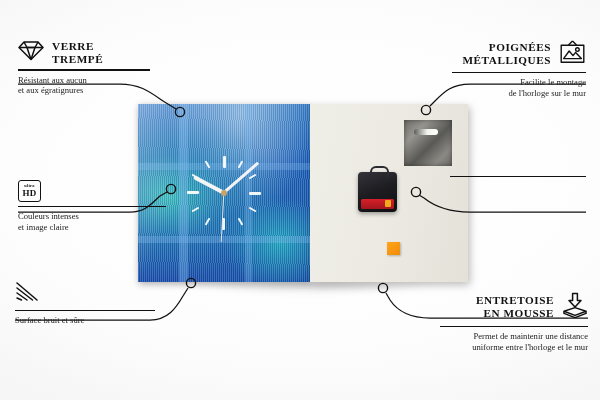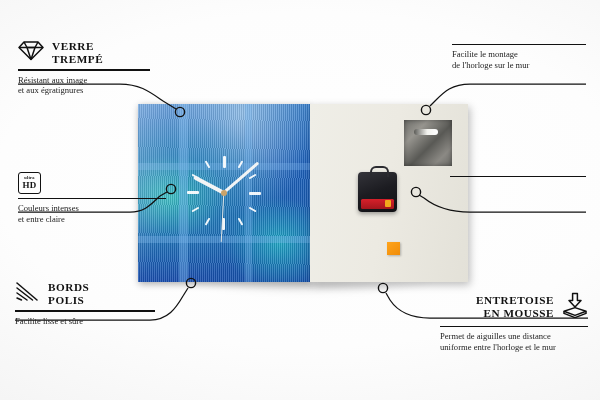--- a/index.html
+++ b/index.html
@@ -86,26 +86,26 @@
   .co-title{
     font-family:"Liberation Serif",serif;font-weight:700;color:#111;
     font-size:11.2px;line-height:12.6px;letter-spacing:.55px;text-transform:uppercase;
     white-space:pre-line;
   }
   .co-rule{height:1.4px;background:#111;margin:4px 0 4px 0;}
   .co-desc{
     font-family:"Liberation Serif",serif;color:#232323;
     font-size:8.6px;line-height:10.6px;white-space:pre-line;
   }
-  .co-desc.right{}
+  .co-desc.right{text-align:right;}
   .ic{flex:0 0 auto;display:block;}
   
   #co-verre{left:18px;top:40px;width:132px;}
   #co-verre .co-rule{width:132px;}
-  #co-impression{left:18px;top:172px;width:148px;}
+  #co-impression{left:18px;top:180px;width:148px;}
   #co-impression .co-rule{width:148px;}
   #co-bords{left:15px;top:281px;width:140px;}
   #co-bords .co-rule{width:140px;}
   
   #co-poignees{left:452px;top:40px;width:134px;}
   #co-poignees .co-rule{width:134px;margin-left:auto;}
   #co-mecanisme{left:450px;top:172px;width:136px;}
   #co-mecanisme .co-rule{width:136px;margin-left:auto;}
   #co-entretoise{left:440px;top:280px;width:148px;margin-top:12px;}
   #co-entretoise .co-rule{width:148px;margin-left:auto;}
@@ -222,56 +222,68 @@
               <path d="M6,2 L9,7.5 L13,19.5"></path>
               <path d="M20,2 L17,7.5 L13,19.5"></path>
             <path d="M9,7.5 H17"></path>
           </g>
         </svg>
       </span>
       <span class="co-title">VERRE
 TREMPÉ</span>
     </div>
     <div class="co-rule"></div>
-    <div class="co-desc">Résistant aux image
+    <div class="co-desc">Résistant aux aucun
 et aux égratignures</div>
   </div>
 
   <div class="callout" id="co-impression">
     <div class="co-head">
       <span class="ic hd-box">
         <span class="hd-top">ultra</span>
         <span class="hd-bot">HD</span>
       </span>
     </div>
     <div class="co-rule"></div>
     <div class="co-desc">Couleurs intenses
-et entre claire</div>
+et image claire</div>
   </div>
 
   <div class="callout" id="co-bords">
     <div class="co-head">
       <span class="ic">
         <svg width="25" height="21" viewBox="0 0 25 21">
           <g stroke="#111" stroke-width="1.5" stroke-linecap="round">
             <line x1="2" y1="2" x2="22" y2="19"></line>
             <line x1="2" y1="7" x2="17.5" y2="19"></line>
             <line x1="2" y1="12" x2="12" y2="19"></line>
             <line x1="2" y1="17" x2="6.5" y2="19"></line>
           </g>
         </svg>
       </span>
-      <span class="co-title">BORDS
-POLIS</span>
-    </div>
-    <div class="co-rule"></div>
-    <div class="co-desc">Facilite lisse et sûre</div>
+    </div>
+    <div class="co-rule"></div>
+    <div class="co-desc">Surface bruit et sûre</div>
   </div>
 
   <div class="callout" id="co-poignees">
+    <div class="co-head right">
+      <span class="co-title" style="text-align:right">POIGNÉES
+MÉTALLIQUES</span>
+      <span class="ic">
+        <svg width="27" height="24" viewBox="0 0 27 24">
+          <g fill="none" stroke="#111" stroke-width="1.4" stroke-linejoin="round">
+            <path d="M13.5,1 L9.5,5 M13.5,1 L17.5,5"></path>
+            <rect x="2.2" y="5.2" width="22.6" height="17"></rect>
+            <path d="M4.6,18.6 L10.2,11 L14,15.6 L16.6,12.4 L22.4,18.6 Z"></path>
+            <circle cx="18.4" cy="9.6" r="1.8"></circle>
+          </g>
+        </svg>
+      </span>
+    </div>
     <div class="co-rule"></div>
     <div class="co-desc right">Facilite le montage
 de l'horloge sur le mur</div>
   </div>
 
   <div class="callout" id="co-mecanisme">
     <div class="co-rule"></div>
   </div>
 
   <div class="callout" id="co-entretoise">
@@ -282,17 +294,17 @@
         <svg width="26" height="26" viewBox="0 0 26 26">
           <g fill="none" stroke="#111" stroke-width="1.5" stroke-linejoin="round">
             <path d="M10.6,1.4 h4.8 v7.2 h3.6 L13,15 L7,8.6 h3.6 z"></path>
             <path d="M13,15.6 L24,19.2 L13,23.4 L2,19.2 Z"></path>
             <path d="M2,19.2 v2.2 L13,25.6 L24,21.4 v-2.2"></path>
           </g>
         </svg>
       </span>
     </div>
     <div class="co-rule"></div>
-    <div class="co-desc right">Permet de aiguilles une distance
+    <div class="co-desc right">Permet de maintenir une distance
 uniforme entre l'horloge et le mur</div>
   </div>
 
 </div>
 
 </body></html>

